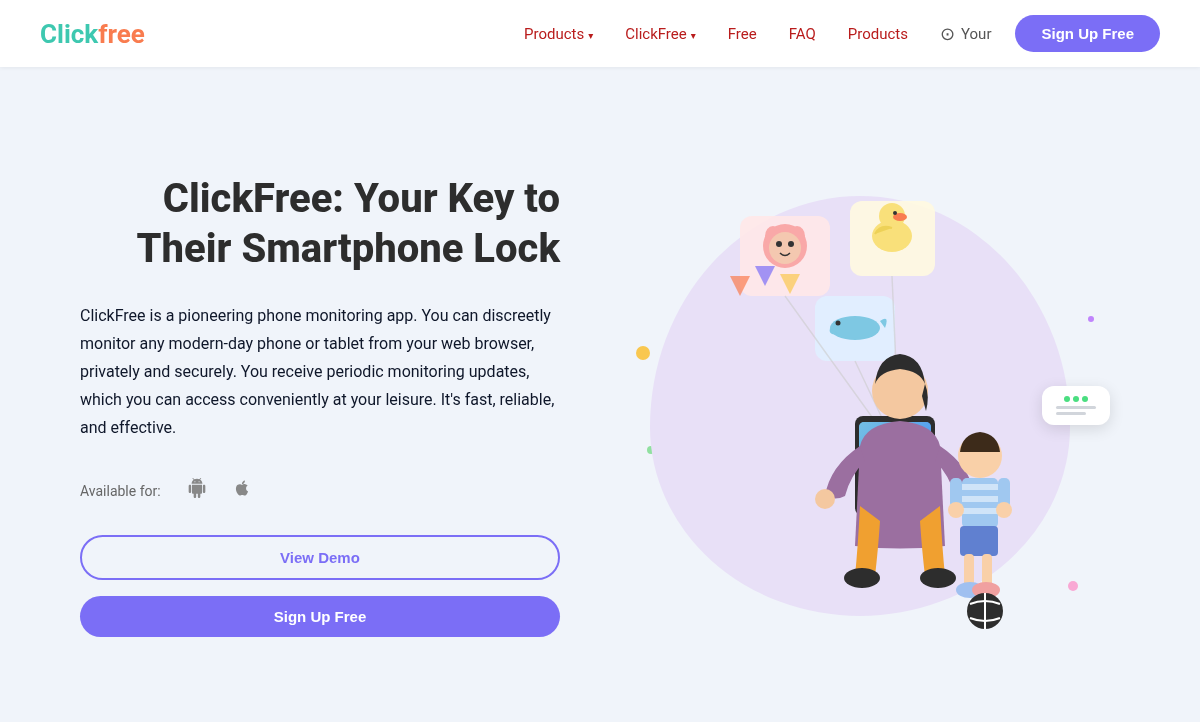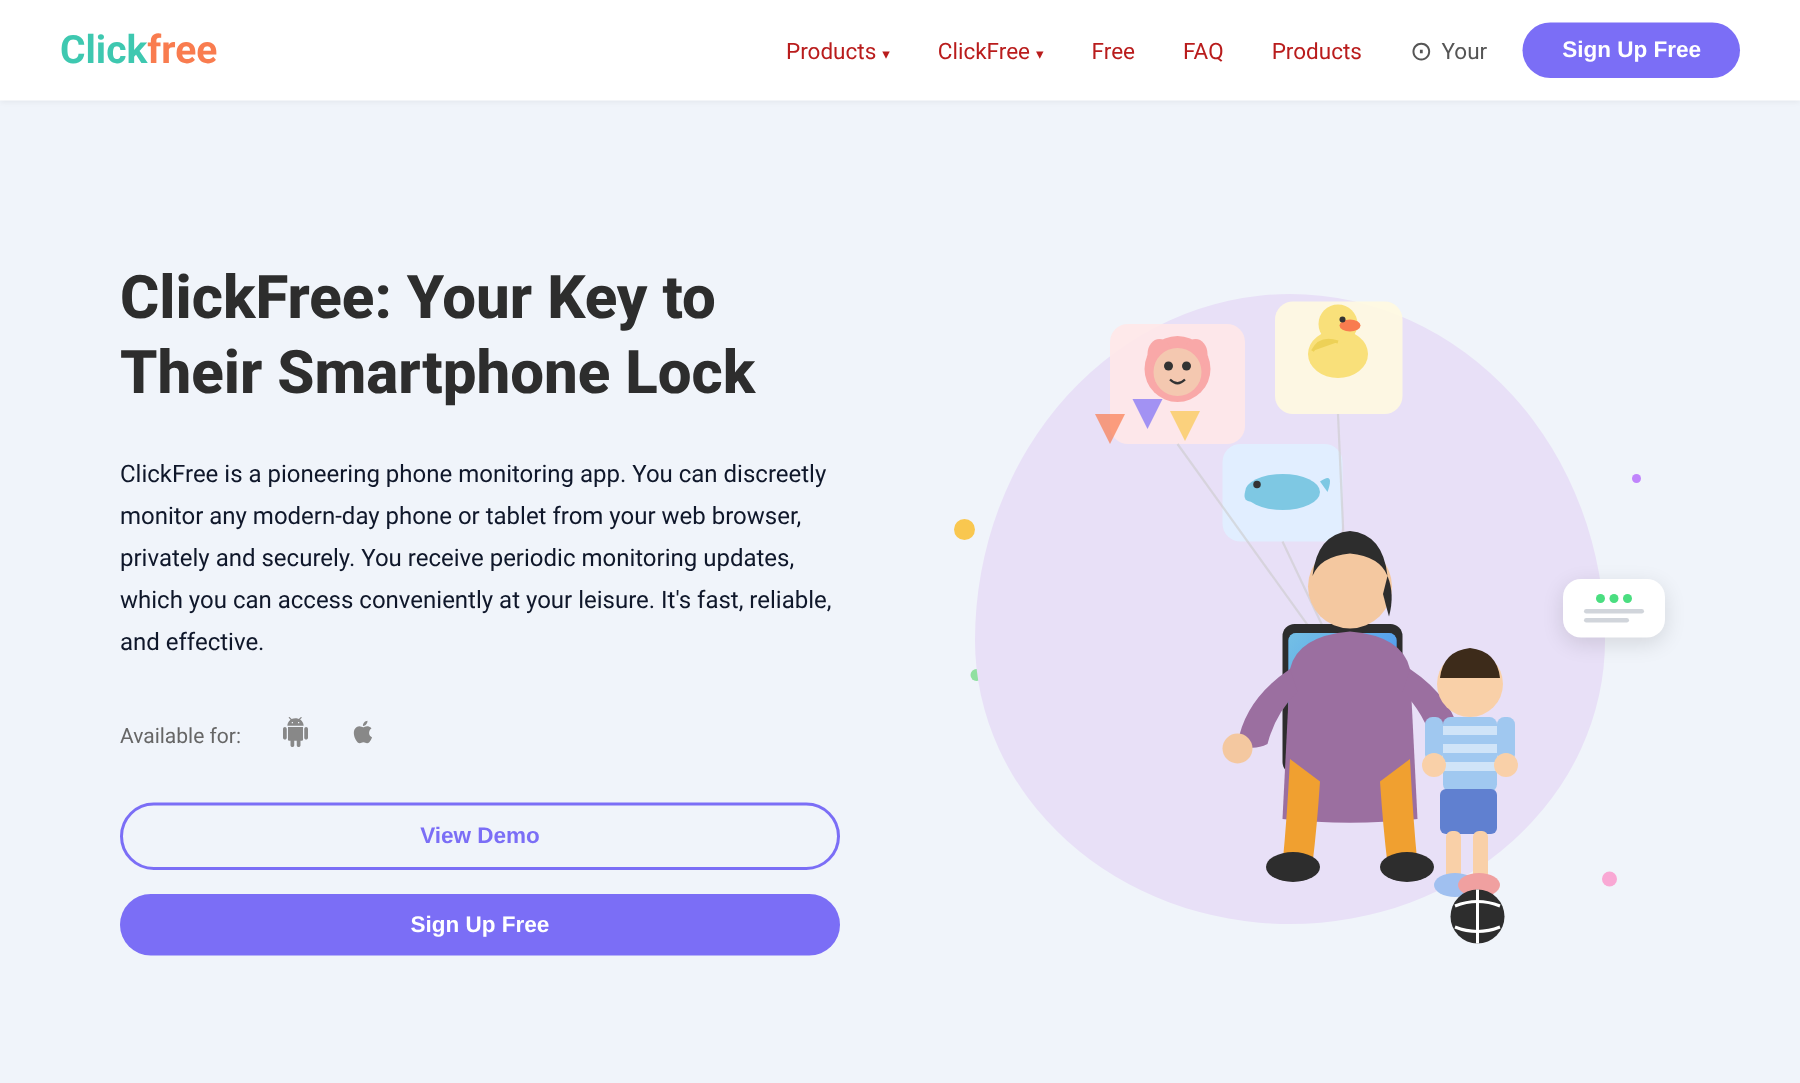--- a/index.html
+++ b/index.html
@@ -68,20 +68,21 @@
     .hero-left {
       flex: 0 0 520px;
       padding-right: 40px;
     }
     .hero-title {
       font-size: 40px;
       font-weight: 800;
       color: #2d2d2d;
       line-height: 1.25;
       margin-bottom: 28px;
+      text-align: right;
     }
     .hero-desc {
       font-size: 16px;
       color: #0f172a;
       line-height: 1.75;
       margin-bottom: 36px;
       max-width: 490px;
     }
     .available-for {
       display: flex;

